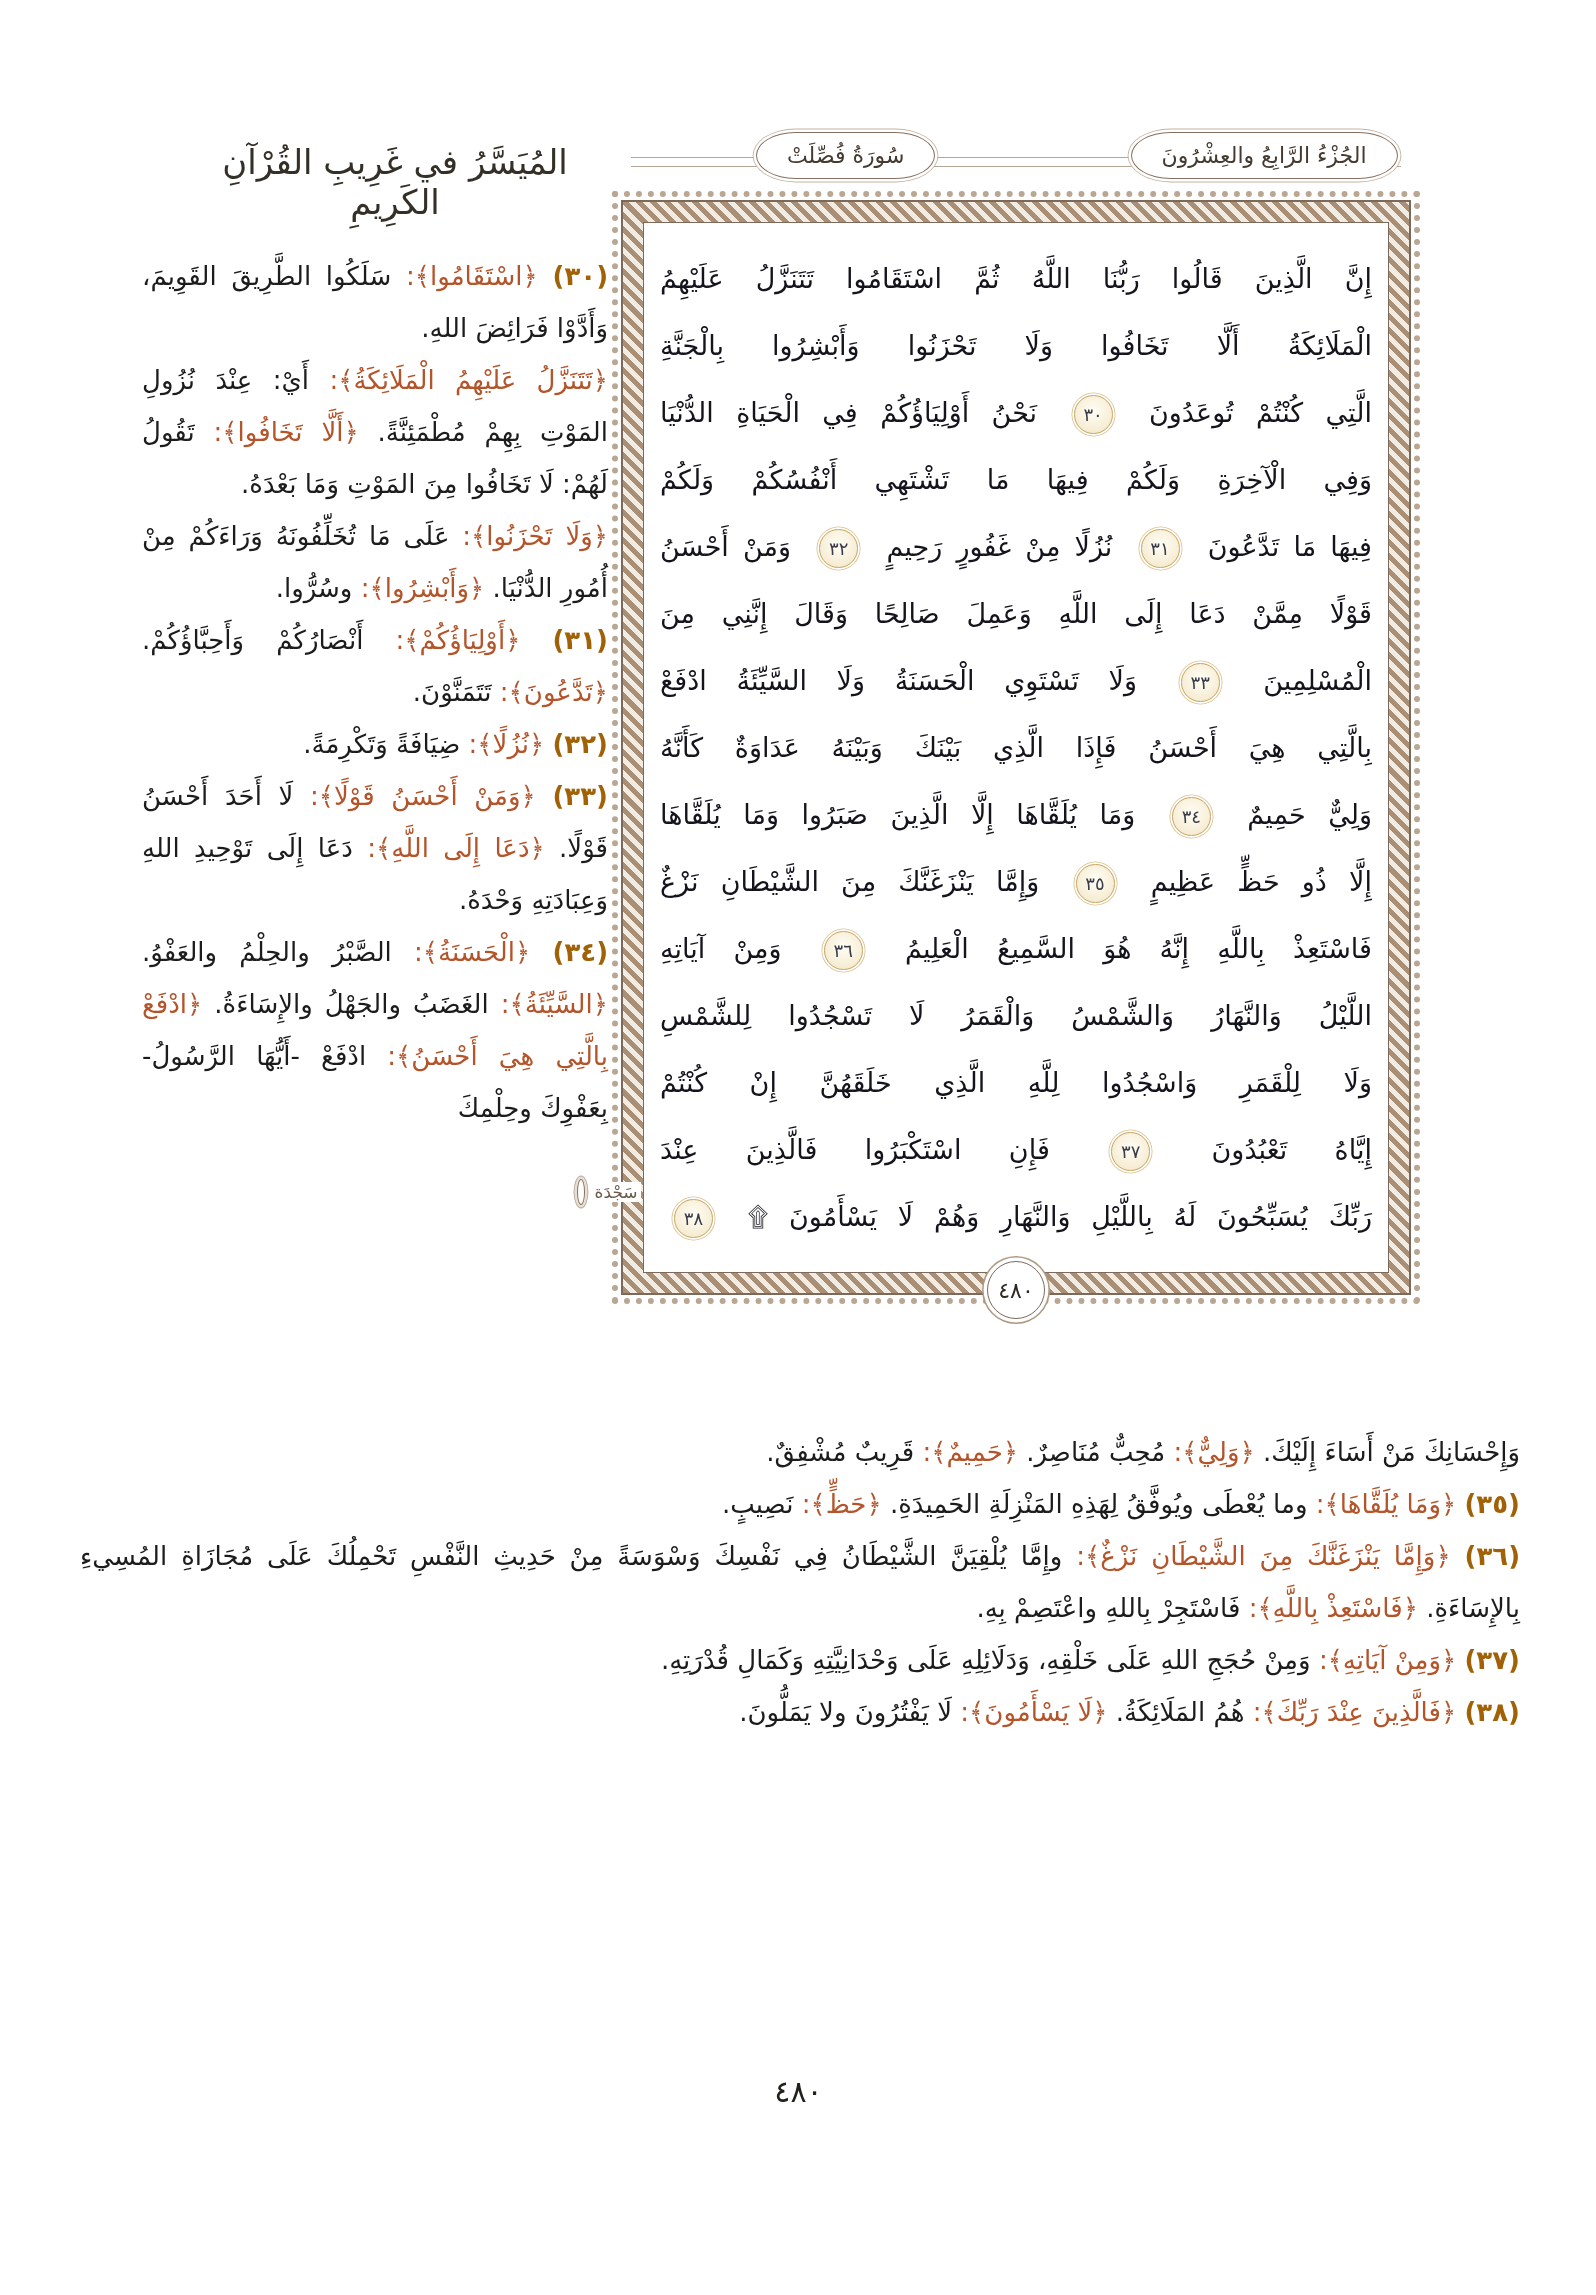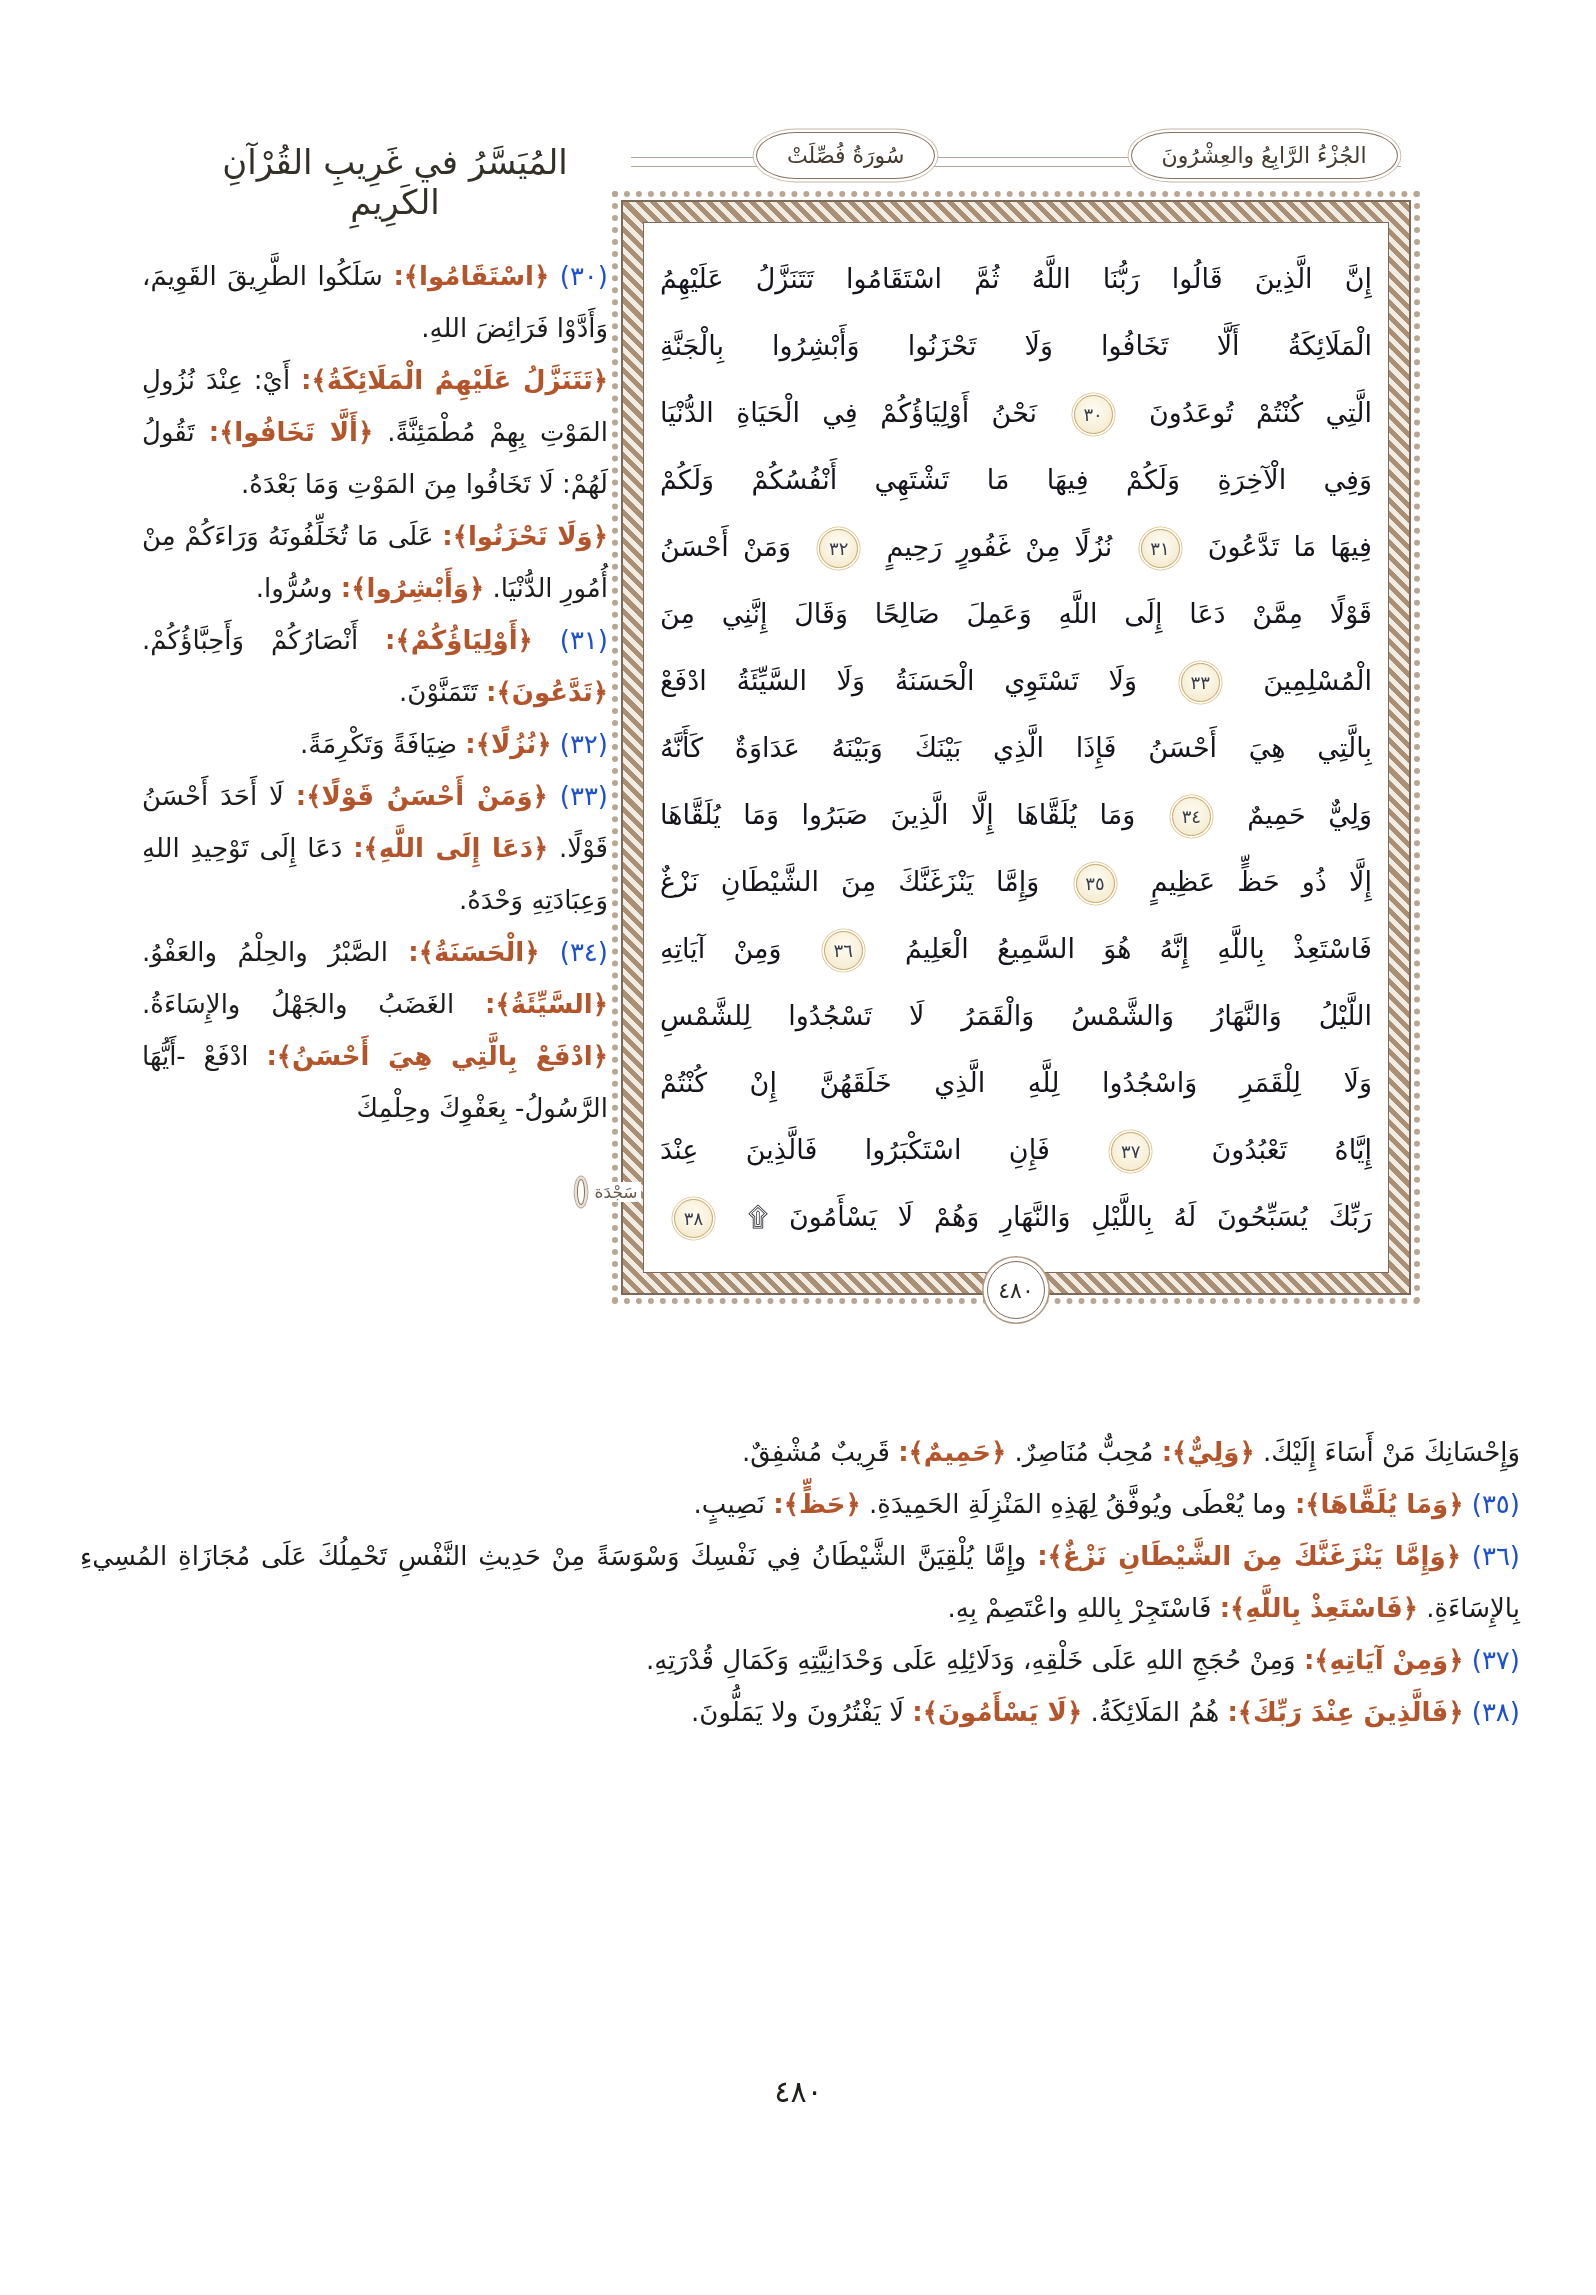--- a/index.html
+++ b/index.html
@@ -80,22 +80,22 @@
     position:absolute; top:250px; left:142px; width:466px;
     direction:rtl; text-align:justify;
     font-size:26px; line-height:52px; color:#1c1c1c;
   }
   .gloss-bottom {
     position:absolute; top:1426px; left:80px; width:1440px;
     direction:rtl; text-align:justify;
     font-size:26px; line-height:52px; color:#1c1c1c;
   }
   .gloss-entry { margin:0; }
-  .g-num  { color:#1d4ed8; font-weight:normal; }
-  .g-term { color:#b4542a; font-weight:bold; }
+  .g-num  { color:#a16207; font-weight:bold; }
+  .g-term { color:#b4542a; font-weight:normal; }
   .g-plain { color:#1c1c1c; }
 
   
   .page-number {
     position:absolute; top:2074px; left:0; width:100%;
     text-align:center; font-size:30px; color:#23201c;
   }
 </style>
 </head>
 <body>

